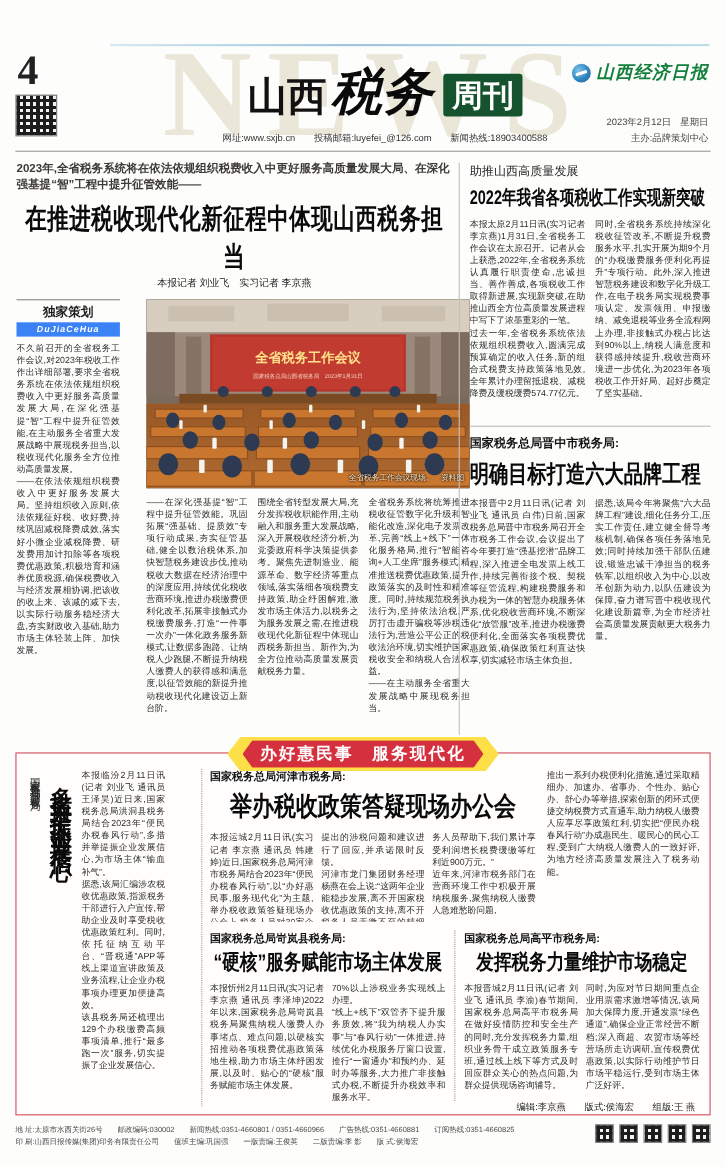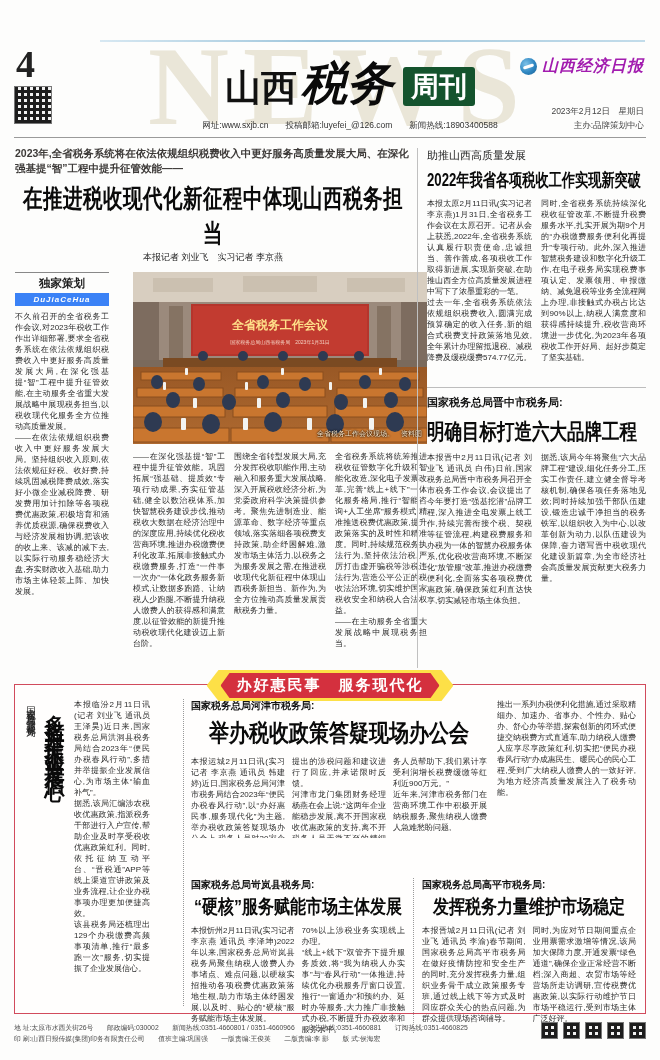--- a/index.html
+++ b/index.html
@@ -28,21 +28,21 @@
     line-height:1; padding:6px 8px 5px; border-radius:3px; margin-left:6px; }
   .contact-line { position:absolute; left:150px; top:120px; width:400px; z-index:2;
     text-align:center; font-size:8.5px; color:#333; }
   .logo { position:absolute; right:16px; top:56px; display:flex; align-items:center; gap:5px; z-index:2; }
   .logo-globe { width:17px; height:17px; border-radius:50%;
     background:radial-gradient(circle at 35% 35%, #7ec2e8 0%, #2e86c1 55%, #1b5e8f 100%);
     position:relative; }
   .logo-globe::after { content:""; position:absolute; left:3px; top:7px; width:11px; height:3px;
     background:#fff; border-radius:2px; transform:rotate(-18deg); }
   .logo-text { font-family:Liberation Sans, sans-serif; font-weight:900; font-style:italic;
-    font-size:16px; color:#a21caf; letter-spacing:1px;text-align:center; }
+    font-size:16px; color:#15803d; letter-spacing:1px;text-align:center; }
   .dateline { position:absolute; right:16px; top:104px; text-align:right;
     font-size:8.5px; color:#444; line-height:14px; z-index:2; }
   .qr { background-color:#fff; border:1px solid #777;
     background-image:
       repeating-linear-gradient(90deg,#1d1d1d 0 3px,transparent 3px 6px),
       repeating-linear-gradient(0deg,#1d1d1d 0 3px,#f2f2f2 3px 6px); }
   .qr-main { position:absolute; left:14px; top:86px; width:38px; height:38px; }
   .header-rule { position:absolute; left:14px; top:137px; width:632px; height:1px; background:#9a9a9a; }
 
   
@@ -91,21 +91,21 @@
     clip-path:polygon(0 50%,9px 0,calc(100% - 9px) 0,100% 50%,calc(100% - 9px) 100%,9px 100%); }
   .bb-inner { display:flex; height:100%; padding:14px 9px 7px; gap:7px; }
 
   .vert-article { flex:none; width:152px; display:flex; gap:5px; }
   .vert-kicker { writing-mode:vertical-rl; font-size:9.5px; color:#222; letter-spacing:2px; height:200px; }
   .vert-title { writing-mode:vertical-rl; font-size:20px; font-weight:900; letter-spacing:6px;
     color:#0a0a0a; height:302px; }
   .vert-body { width:76px; font-size:8px; line-height:11px; height:302px; color:#2b2b2b; }
   .bb-divider { border-left:1px dotted #999; }
 
-  .bottom-main { flex:1; display:flex; flex-direction:column; min-width:0;gap:32px; }
+  .bottom-main { flex:1; display:flex; flex-direction:column; min-width:0; }
   .row1 { display:flex; gap:10px; }
   .hejin { width:296px; flex:none; }
   .art-kicker { font-size:10px; font-weight:600; color:#141414; }
   .hj-title { margin-top:4px; text-align:center; font-size:20px; font-weight:900;
     transform:scaleY(1.2); transform-origin:center top; color:#0a0a0a; white-space:nowrap; }
   .hj-cols { display:flex; gap:7px; margin-top:12px; }
   .hj-cols .flow { width:94px; font-size:8px; line-height:11px; height:82px; color:#2b2b2b; }
   .hj-col4 { flex:1; font-size:8px; line-height:11px; height:128px; color:#2b2b2b; }
 
   .row2 { display:flex; gap:8px; margin-top:8px; }

